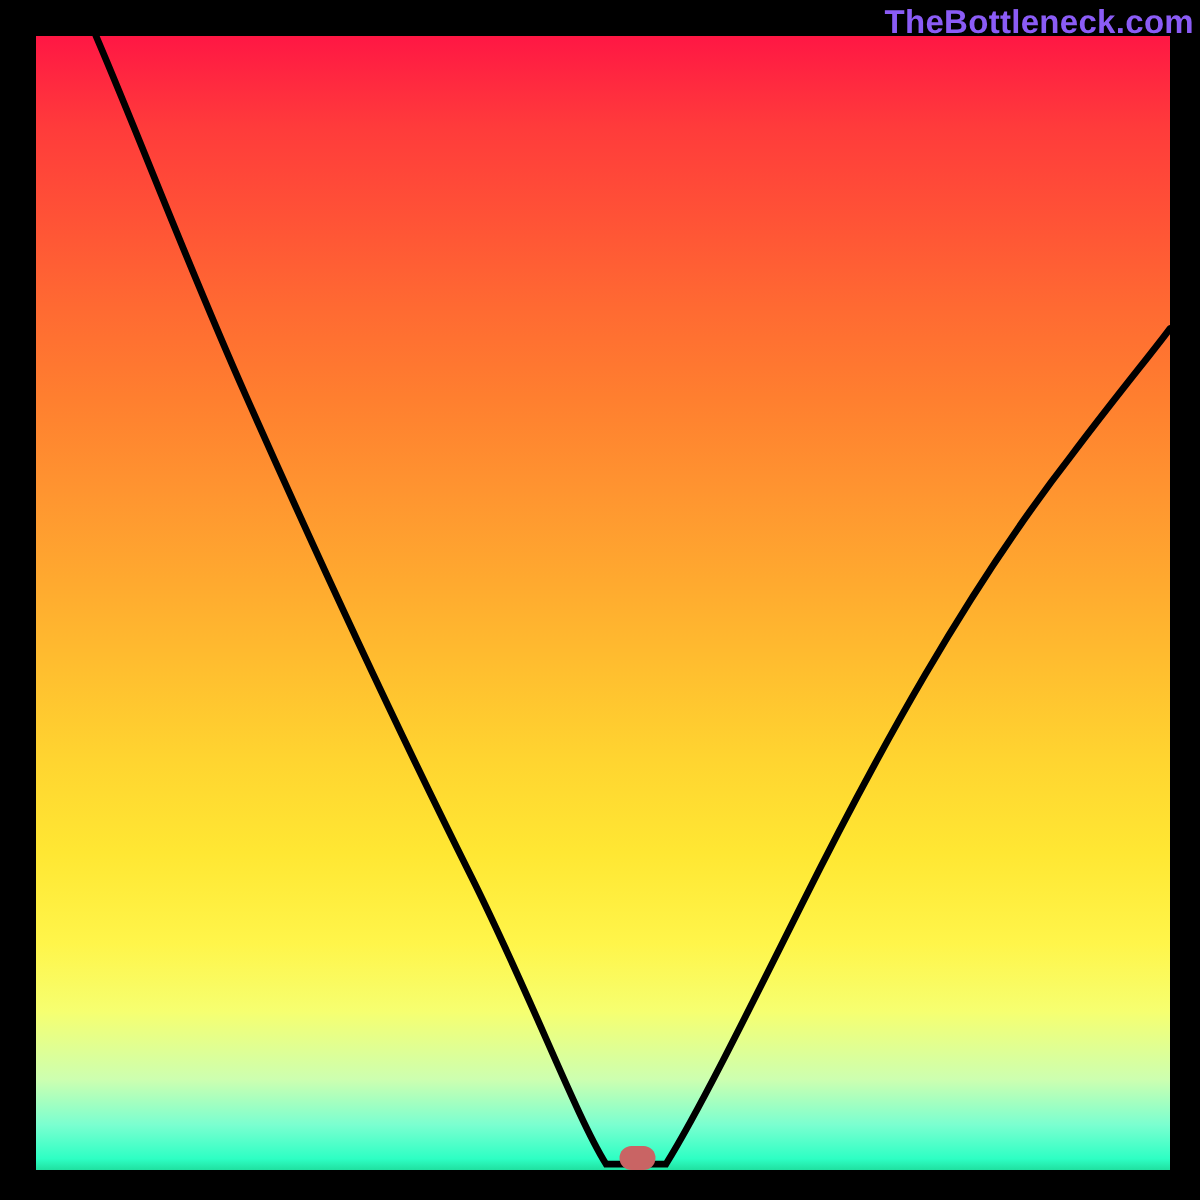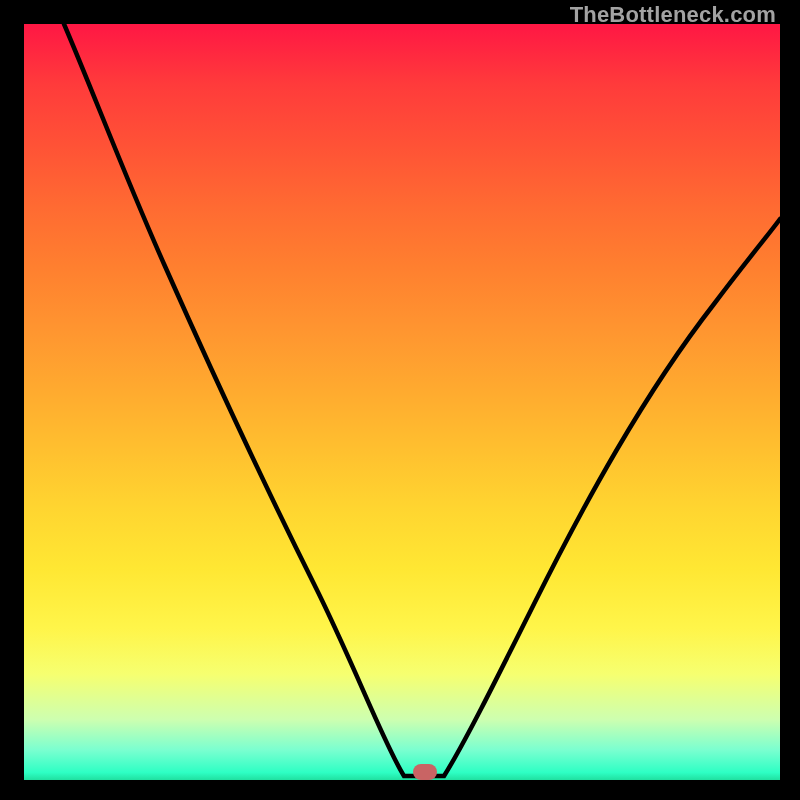--- a/index.html
+++ b/index.html
@@ -39,25 +39,25 @@
       #f6ff70 86%,
       #cdffb0 92%,
       #7bffd0 96%,
       #2effc4 99%,
       #20e0a0 100%
     );
   }
   .watermark {
     position: absolute;
     top: 2px;
-    right: 24px;
+    right: 4px;
     font-family: Arial, Helvetica, sans-serif;
     font-size: 22px;
     font-weight: 600;
-    color: #a3a3a3;
+    color: #8b5cf6;
     letter-spacing: 0.2px;
   }
   .curve-svg {
     position: absolute;
     left: 24px;
     top: 24px;
     width: 756px;
     height: 756px;
   }
   .marker {

